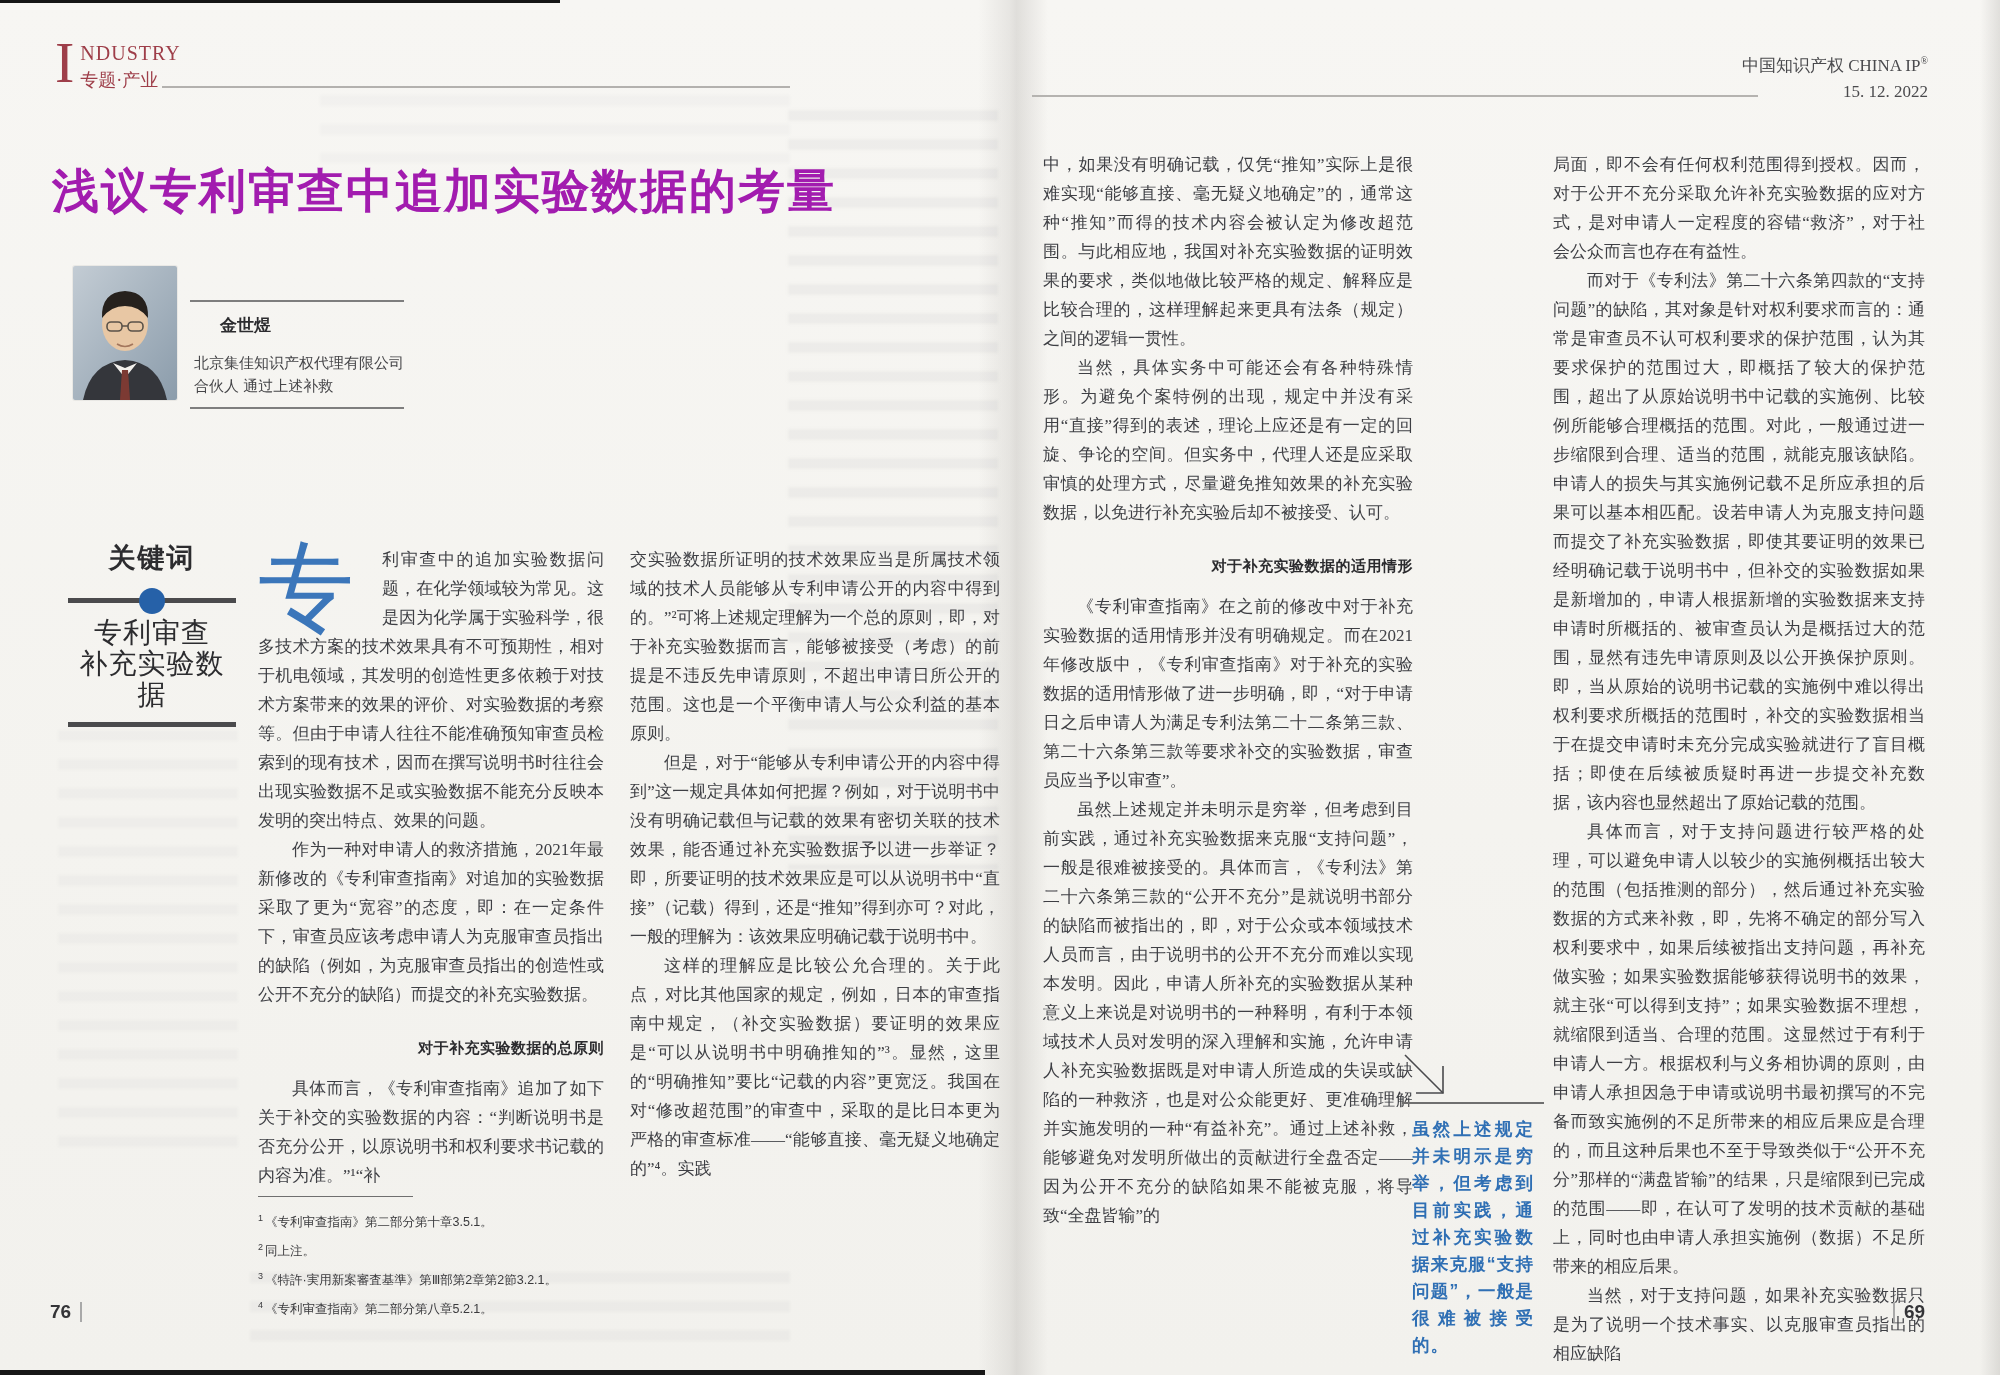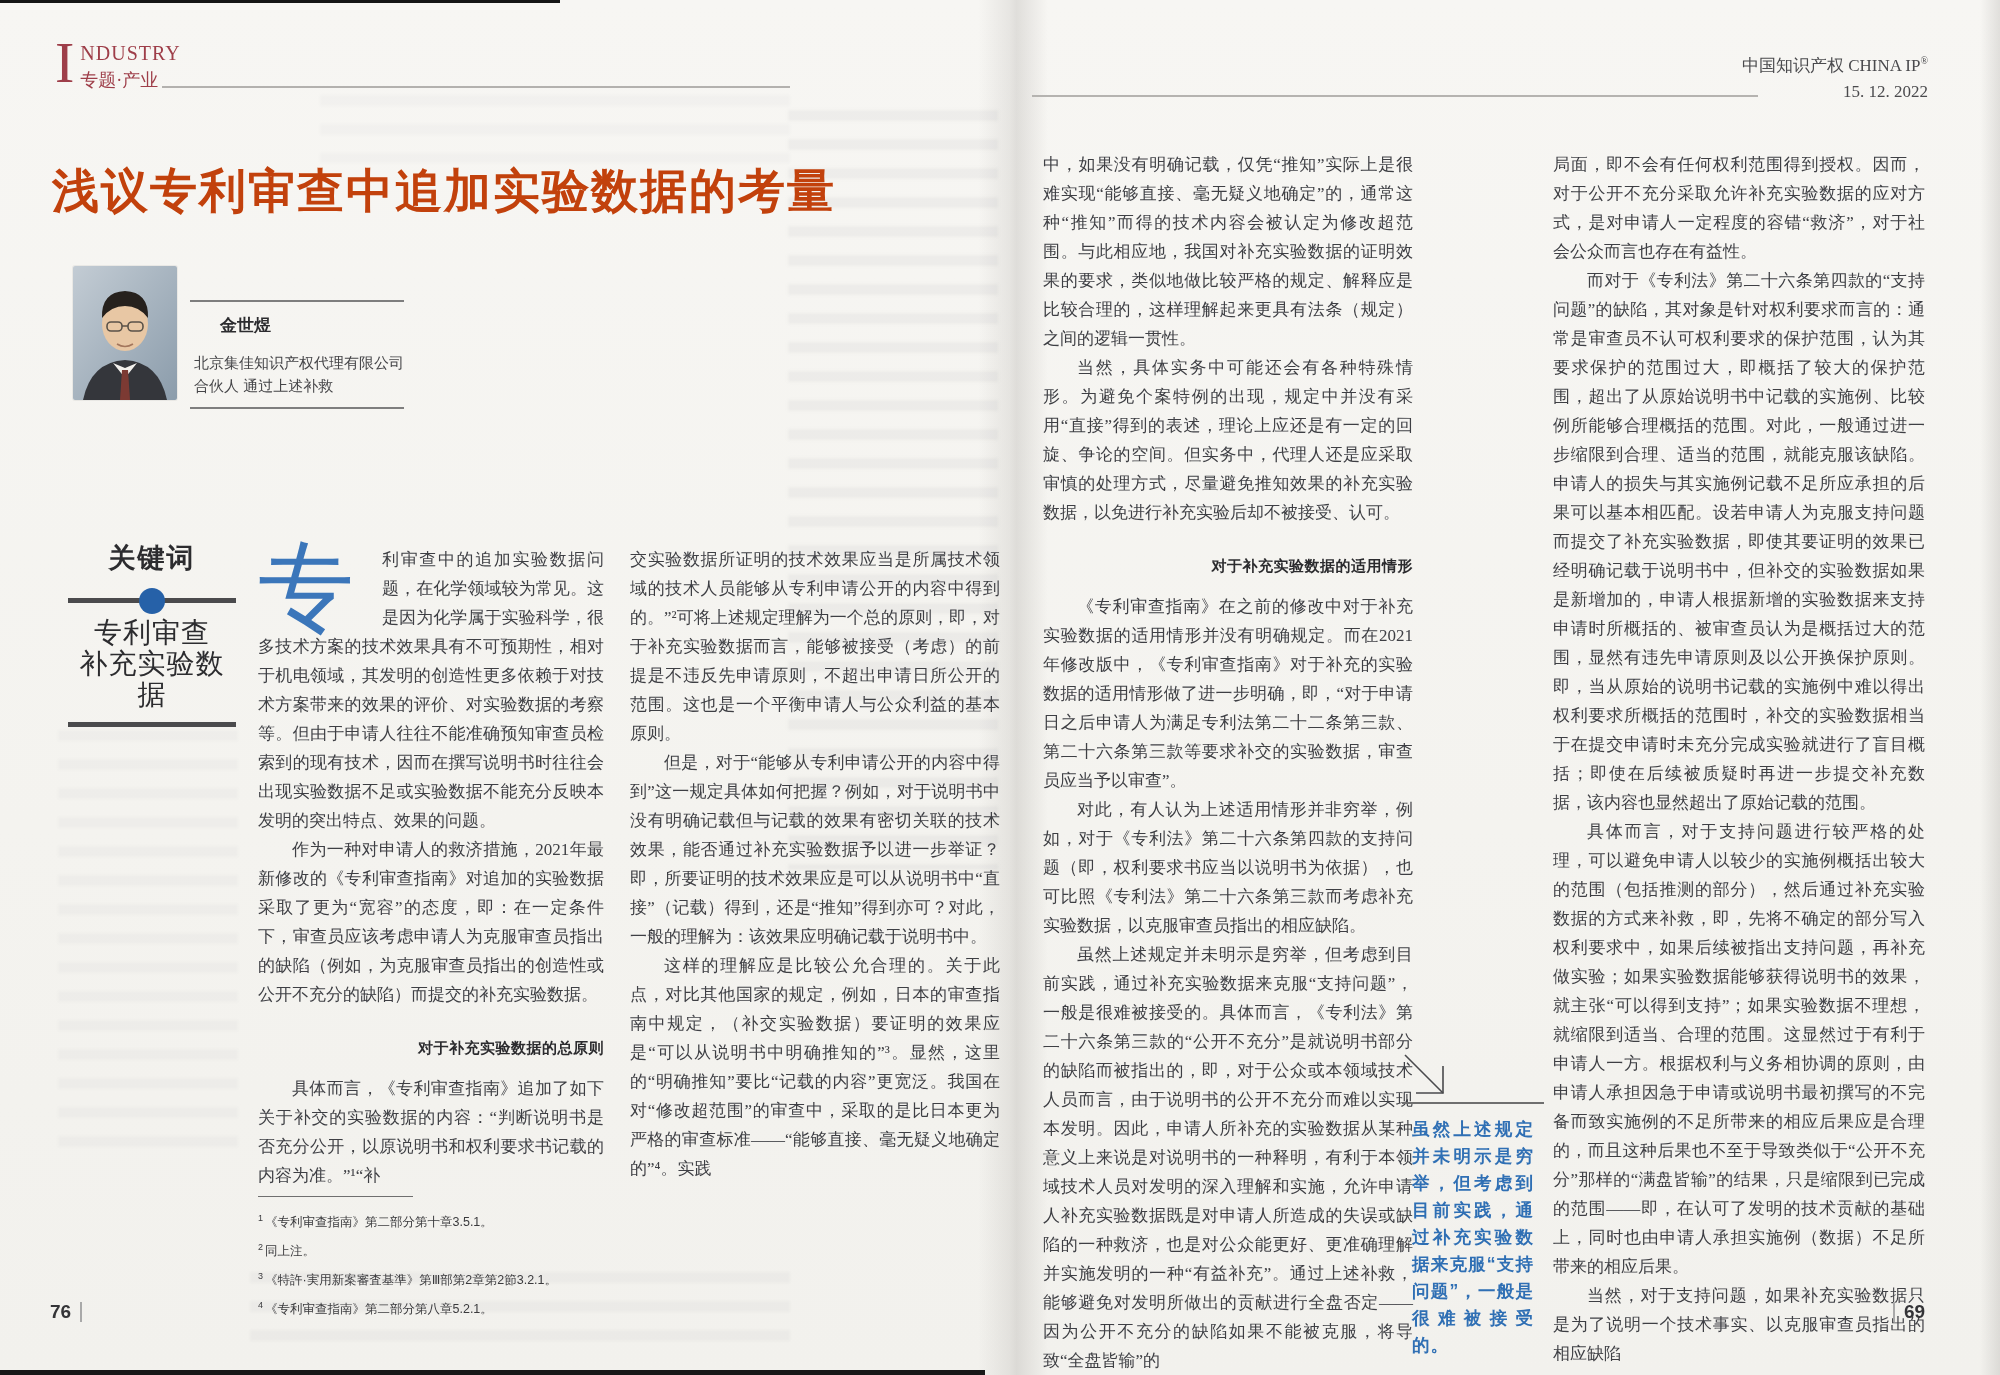--- a/index.html
+++ b/index.html
@@ -26,21 +26,21 @@
   
   .ind-header{position:absolute;left:55px;top:38px;display:flex;align-items:flex-start;color:#9e3e49;}
   .ind-initial{font-size:58px;line-height:50px;font-weight:400;font-family:"Liberation Serif",serif;}
   .ind-text{margin-left:6px;padding-top:4px;}
   .ind-mag{font-size:20px;letter-spacing:1px;font-family:"Liberation Serif",serif;}
   .ind-sec{font-size:18px;margin-top:3px;}
   .rule-left{position:absolute;left:162px;top:86px;width:628px;height:2px;background:#b3b1ae;}
 
   .article-title{position:absolute;left:52px;top:160px;width:900px;
     font-family:"Liberation Sans","DejaVu Sans",sans-serif;
-    font-size:47px;font-weight:700;letter-spacing:2px;color:#c2410c;}
+    font-size:47px;font-weight:700;letter-spacing:2px;color:#a21caf;}
 
   
   .photo{position:absolute;left:73px;top:266px;width:104px;height:134px;overflow:hidden;
     border-radius:2px;box-shadow:0 0 0 1px rgba(0,0,0,0.05);}
   .author-box{position:absolute;left:190px;top:300px;width:210px;
     border-top:2px solid #7e7e7e;border-bottom:2px solid #7e7e7e;padding:12px 0 10px 4px;
     font-family:"Liberation Sans","DejaVu Sans",sans-serif;}
   .author-name{font-size:17px;font-weight:700;color:#2c2c2f;margin-left:26px;}
   .author-org{font-size:15px;color:#454548;margin-top:14px;line-height:23px;}
   .author-role{font-size:15px;color:#454548;line-height:23px;}
@@ -196,21 +196,20 @@
     </div>
     <div>15. 12. 2022</div>
   </div>
   <div class="rule-right"></div>
 
   <div class="col colC">
     <p>中，如果没有明确记载，仅凭“推知”实际上是很难实现“能够直接、毫无疑义地确定”的，通常这种“推知”而得的技术内容会被认定为修改超范围。与此相应地，我国对补充实验数据的证明效果的要求，类似地做比较严格的规定、解释应是比较合理的，这样理解起来更具有法条（规定）之间的逻辑一贯性。</p>
     <p class="ind">当然，具体实务中可能还会有各种特殊情形。为避免个案特例的出现，规定中并没有采用“直接”得到的表述，理论上应还是有一定的回旋、争论的空间。但实务中，代理人还是应采取审慎的处理方式，尽量避免推知效果的补充实验数据，以免进行补充实验后却不被接受、认可。</p>
     <h3>对于补充实验数据的适用情形</h3>
     <p class="ind">《专利审查指南》在之前的修改中对于补充实验数据的适用情形并没有明确规定。而在2021年修改版中，《专利审查指南》对于补充的实验数据的适用情形做了进一步明确，即，“对于申请日之后申请人为满足专利法第二十二条第三款、第二十六条第三款等要求补交的实验数据，审查员应当予以审查”。</p>
-    <p class="ind">对此，有人认为上述适用情形并非穷举，例如，对于《专利法》第二十六条第四款的支持问题（即，权利要求书应当以说明书为依据），也可比照《专利法》第二十六条第三款而考虑补充实验数据，以克服审查员指出的相应缺陷。</p>
     <p class="ind">虽然上述规定并未明示是穷举，但考虑到目前实践，通过补充实验数据来克服“支持问题”，一般是很难被接受的。具体而言，《专利法》第二十六条第三款的“公开不充分”是就说明书部分的缺陷而被指出的，即，对于公众或本领域技术人员而言，由于说明书的公开不充分而难以实现本发明。因此，申请人所补充的实验数据从某种意义上来说是对说明书的一种释明，有利于本领域技术人员对发明的深入理解和实施，允许申请人补充实验数据既是对申请人所造成的失误或缺陷的一种救济，也是对公众能更好、更准确理解并实施发明的一种“有益补充”。通过上述补救，能够避免对发明所做出的贡献进行全盘否定——因为公开不充分的缺陷如果不能被克服，将导致“全盘皆输”的</p>
   </div>
 
   <div class="pullquote">
     <svg class="pq-arrow" width="46" height="46" viewBox="0 0 46 46">
       <line x1="3" y1="3" x2="41" y2="41" stroke="#4a4a4d" stroke-width="1.6"></line>
       <polyline points="41,14 41,41 14,41" fill="none" stroke="#4a4a4d" stroke-width="1.6"></polyline>
     </svg>
     <div class="pq-rule"></div>
     <p class="pq-text">虽然上述规定并未明示是穷举，但考虑到目前实践，通过补充实验数据来克服“支持问题”，一般是很难被接受的。</p>

